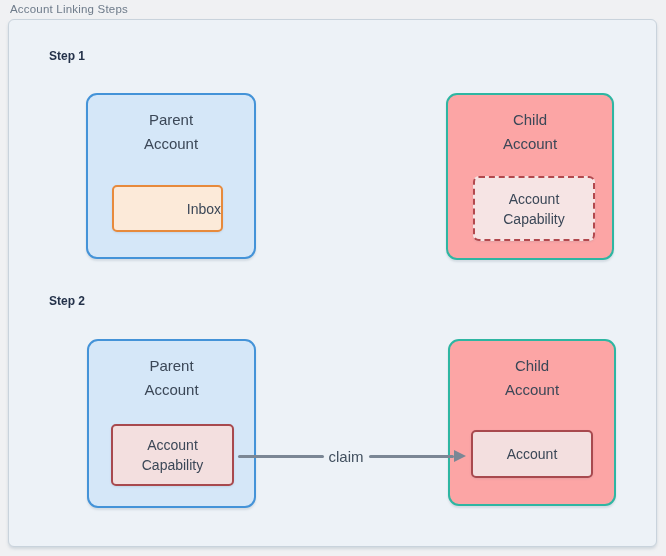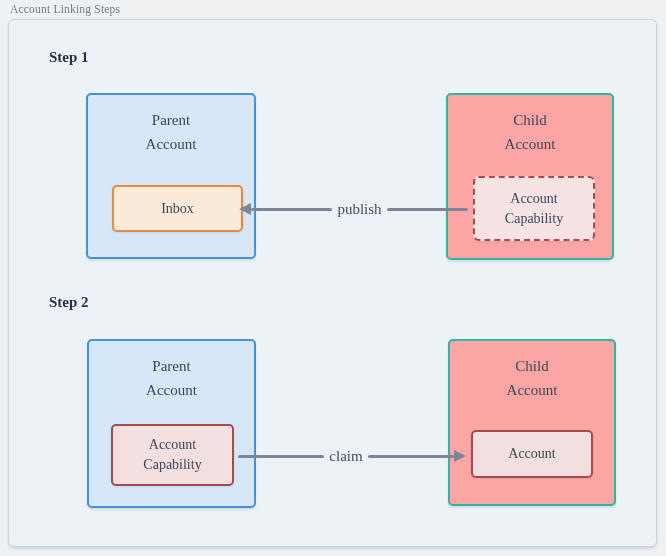--- a/index.html
+++ b/index.html
@@ -1,15 +1,15 @@
 <!DOCTYPE html>
 <html><head>
 <meta charset="utf-8">
 <style>
-  * { margin: 0; padding: 0; box-sizing: border-box; font-family: Liberation Serif, serif; }
+  * { margin: 0; padding: 0; box-sizing: border-box; }
   html, body {
     width: 666px; height: 556px;
     background: #f0f1f3;
     font-family: "Liberation Sans", sans-serif;
     overflow: hidden;
   }
   .stage { position: relative; width: 666px; height: 556px; }
 
   .diagram-title {
     position: absolute; left: 10px; top: 3px;
@@ -21,28 +21,28 @@
     position: absolute; left: 8px; top: 19px;
     width: 649px; height: 528px;
     background: #edf2f7;
     border: 1px solid #c9d3dc;
     border-radius: 6px;
     box-shadow: 0 2px 3px rgba(150,165,180,0.35);
   }
 
   .step-heading {
     position: absolute;
-    font-size: 15px; font-weight: bold; color: #24324a;
+    font-size: 12px; font-weight: bold; color: #24324a;
   }
   .s1-heading { left: 40px; top: 29px; }
   .s2-heading { left: 40px; top: 274px; }
 
   .acct-box {
     position: absolute;
-    border-radius: 5px;
+    border-radius: 11px;
     border: 2px solid;
     box-shadow: 0 2px 2px rgba(100,120,140,0.18);
   }
   .acct-box.blue { background: #d5e7f8; border-color: #4493d8; }
   .acct-box.teal { background: #fca5a5; border-color: #2eb6a2; }
 
   .s1-parent { left: 77px;  top: 73px;  width: 170px; height: 166px; }
   .s1-child  { left: 437px; top: 73px;  width: 168px; height: 167px; }
   .s2-parent { left: 78px;  top: 319px; width: 169px; height: 169px; }
   .s2-child  { left: 439px; top: 319px; width: 168px; height: 167px; }
@@ -62,21 +62,21 @@
     align-items: center; justify-content: center;
     text-align: center;
     font-size: 14px; line-height: 20px; color: #3b4757;
     box-shadow: 0 1px 2px rgba(100,120,140,0.15);
   }
   .inner-box span { display: block; }
   .inner-box.orange      { background: #fcead9; border-color: #e78a3c; }
   .inner-box.pink        { background: #f3dfdf; border-color: #a8494e; }
   .inner-box.pink-dashed { background: #f6e4e4; border: 2px dashed #b2484d; border-radius: 6px; }
 
-  .s1-inbox    { left: 24px; top: 90px; width: 131px; height: 47px; }
+  .s1-inbox    { left: 24px; top: 90px; width: 111px; height: 47px; align-items: flex-end; }
   .s1-capdash  { left: 25px; top: 81px; width: 122px; height: 65px; }
   .s2-cap      { left: 22px; top: 83px; width: 123px; height: 62px; }
   .s2-account  { left: 21px; top: 89px; width: 122px; height: 48px; }
 
   .arrow {
     position: absolute;
     display: flex; align-items: center;
     height: 16px;
   }
   .arrow-publish { left: 230px; top: 181px; width: 229px; }
@@ -127,26 +127,20 @@
       <div class="acct-title">
         <span>Child</span>
         <span>Account</span>
       </div>
       <div class="inner-box pink-dashed s1-capdash">
         <span>Account</span>
         <span>Capability</span>
       </div>
     </div>
 
-    <div class="arrow arrow-publish">
-      <div class="head-left"></div>
-      <div class="line"></div>
-      <span class="label">publish</span>
-      <div class="line"></div>
-    </div>
 
     <div class="step-heading s2-heading">Step 2</div>
 
     <div class="acct-box blue s2-parent">
       <div class="acct-title">
         <span>Parent</span>
         <span>Account</span>
       </div>
       <div class="inner-box pink s2-cap">
         <span>Account</span>

